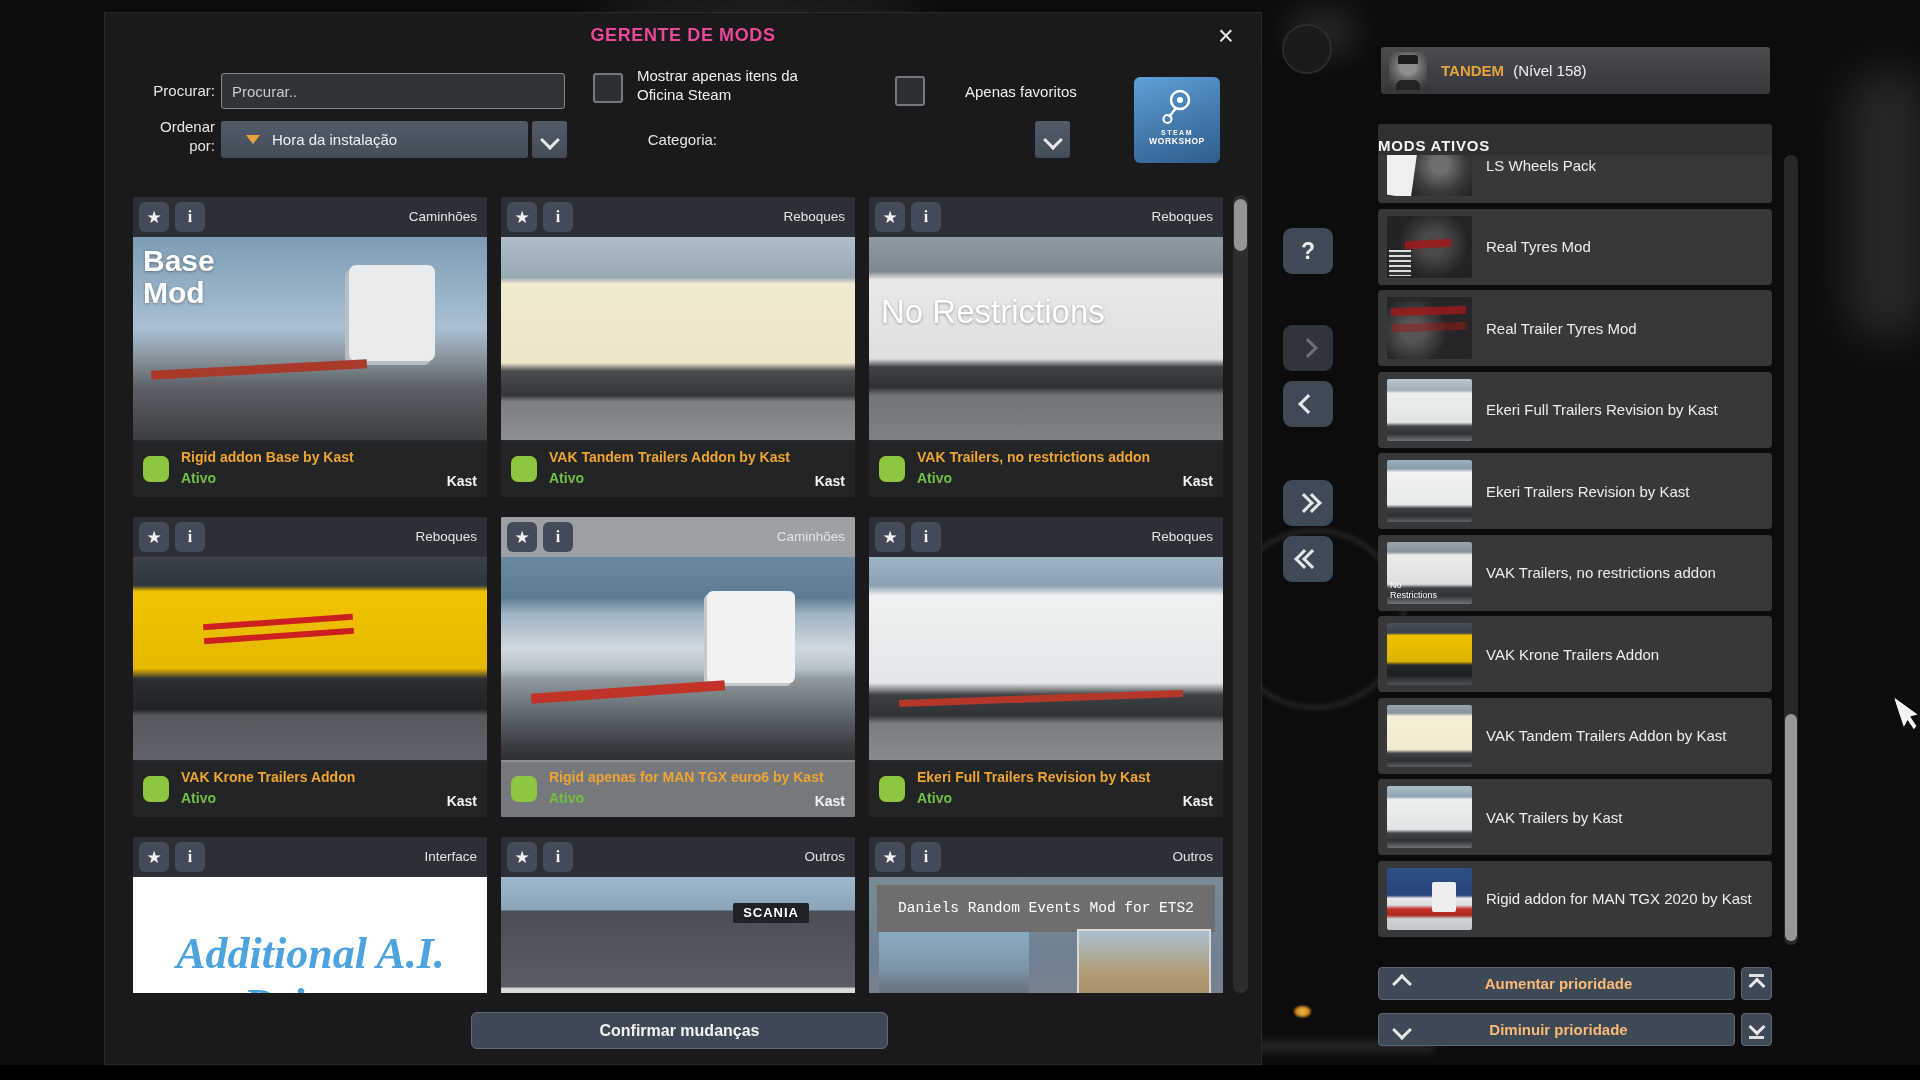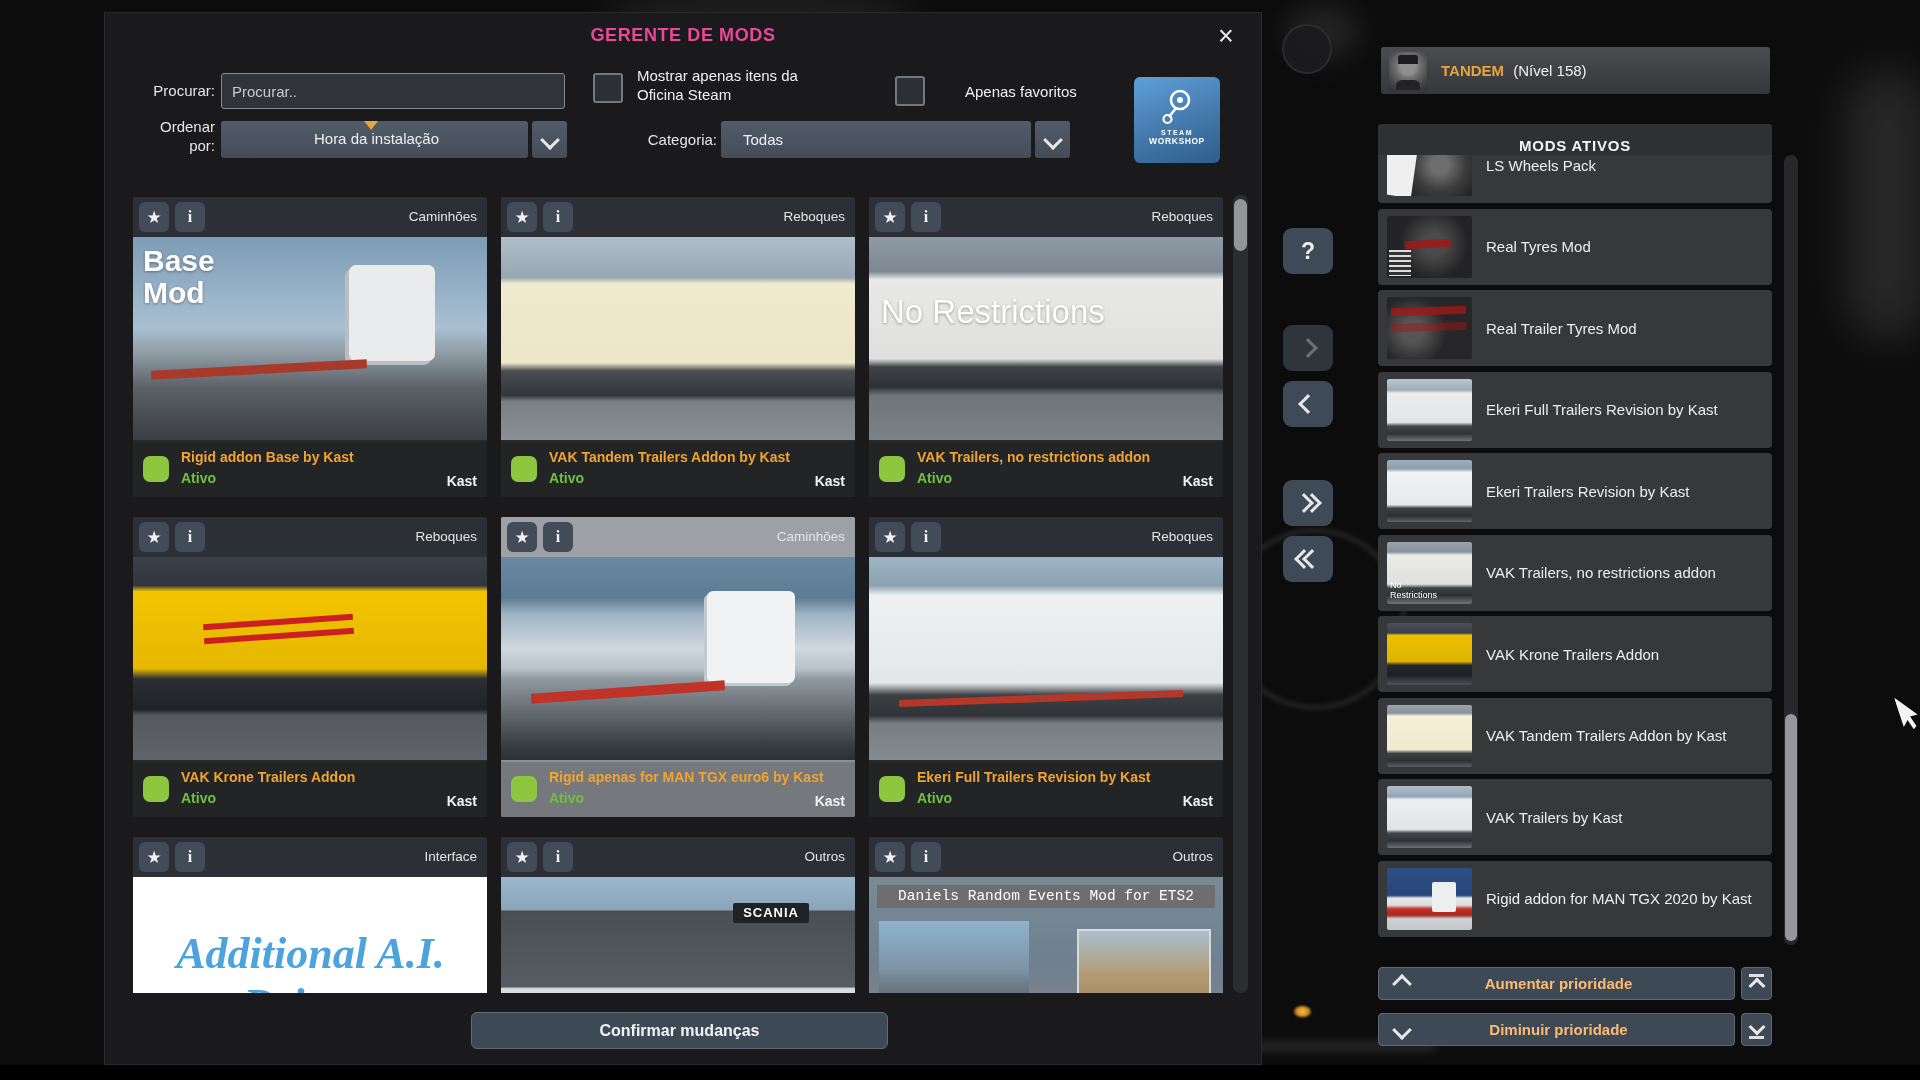--- a/index.html
+++ b/index.html
@@ -40,21 +40,21 @@
   .cat-label{left:460px;top:112px;width:152px;line-height:30px;}
   .search-input{position:absolute;left:116px;top:60px;width:344px;height:36px;box-sizing:border-box;background:#303439;border:1px solid #85898f;border-radius:3px;color:#d9dcdf;font-size:15px;padding:0 10px;font-family:"Liberation Sans",sans-serif;}
   .search-input::placeholder{color:#c7cbd0;}
   .checkbox{position:absolute;width:30px;height:30px;box-sizing:border-box;background:#2c3035;border:2px solid #75797f;border-radius:3px;cursor:pointer;}
   .cb1{left:488px;top:60px;}
   .cb2{left:790px;top:63px;}
   .cb-label{position:absolute;color:#efefef;font-size:15px;line-height:19px;}
   .cb1-label{left:532px;top:53px;width:205px;}
   .cb2-label{left:860px;top:69px;width:170px;}
   .dropdown{position:absolute;height:37px;background:linear-gradient(180deg,#525c69,#434c57);border-radius:3px;display:flex;align-items:center;color:#eef0f2;font-size:15px;cursor:pointer;}
-  .dd-sort{left:116px;top:108px;width:307px;padding-left:4px;box-sizing:border-box;flex-direction:column;}
+  .dd-sort{left:116px;top:108px;width:307px;padding-left:25px;box-sizing:border-box;}
   .dd-cat{left:616px;top:108px;width:310px;padding-left:22px;box-sizing:border-box;}
   .dd-btn{position:absolute;width:35px;height:37px;background:linear-gradient(180deg,#525c69,#434c57);border-radius:3px;display:flex;align-items:center;justify-content:center;cursor:pointer;}
   .ddb-sort{left:427px;top:108px;}
   .ddb-cat{left:930px;top:108px;}
   .sort-caret{width:0;height:0;border-left:7px solid transparent;border-right:7px solid transparent;border-top:9px solid #e8a33d;margin-right:12px;}
   .workshop{position:absolute;left:1029px;top:64px;width:86px;height:86px;border-radius:6px;background:linear-gradient(160deg,#5fa0d8 0%,#4379ab 55%,#2f5d8c 100%);display:flex;flex-direction:column;align-items:center;justify-content:flex-start;cursor:pointer;}
   .workshop svg{margin-top:8px;}
   .ws-t1{color:#fff;font-size:7px;font-weight:700;letter-spacing:1.5px;margin-top:2px;}
   .ws-t2{color:#fff;font-size:8.5px;font-weight:700;letter-spacing:.6px;}
   
@@ -89,40 +89,40 @@
   .t5{background:linear-gradient(180deg,#6a89a0 0%,#5d7b92 20%,#9fb3c2 28%,#cfd8de 45%,#b8c2c9 55%,#8f999f 60%,#3a3f44 92%,#2c3035 100%);}
   .t5::before{content:"";position:absolute;right:60px;top:34px;width:88px;height:92px;background:#f0f2f3;border-radius:6px;box-shadow:-3px 3px 0 #c4c9cd;}
   .t5::after{content:"";position:absolute;left:30px;right:130px;top:130px;height:10px;background:#c03328;transform:rotate(-4deg);}
   .t6{background:linear-gradient(180deg,#9fb4c4 0%,#8ca1b1 14%,#eef0f1 19%,#e4e7e9 62%,#3c4043 68%,#2f3236 78%,#787d81 82%,#868b90 100%);}
   .t6::after{content:"";position:absolute;left:30px;right:40px;top:138px;height:7px;background:#b5372a;transform:rotate(-2deg);}
   .t7{background:#ffffff;}
   .t7 .thumb-text{color:#4da3dd;font-family:"Liberation Serif",serif;font-style:italic;font-weight:700;font-size:44px;top:52px;left:20px;width:315px;text-align:center;text-shadow:none;line-height:1.15;}
   .t8{background:linear-gradient(180deg,#9db8cc 0%,#8aa5ba 16%,#4a4f55 17%,#585d63 54%,#d9dcdd 55%,#cfd3d6 100%);}
   .t8 .thumb-text{top:26px;left:auto;right:46px;width:auto;background:#1f2328;color:#fff;font-size:13px;font-weight:700;padding:3px 10px;border-radius:2px;letter-spacing:1px;}
   .t9{background:linear-gradient(180deg,#7a8b96 0%,#6f8091 40%,#8b8b84 100%);}
-  .t9 .thumb-text{top:8px;left:8px;right:8px;width:auto;background:#6e6e6e;color:#fff;font-family:"Liberation Mono",monospace;font-weight:400;font-size:14.5px;text-align:center;padding:4px 0;text-shadow:none;}
+  .t9 .thumb-text{top:8px;left:8px;right:8px;width:auto;background:#6e6e6e;color:#fff;font-family:"Liberation Mono",monospace;font-weight:400;font-size:14.5px;text-align:center;padding:16px 0;text-shadow:none;}
   .t9::before{content:"";position:absolute;left:10px;top:44px;width:150px;height:120px;background:linear-gradient(180deg,#8fb3cb 0%,#7d95a6 40%,#6b7885 55%,#4e585f 100%);}
   .t9::after{content:"";position:absolute;right:12px;top:52px;width:130px;height:100px;background:linear-gradient(180deg,#a9c0cf 0%,#b39a72 45%,#8d7a58 100%);border:2px solid #d8d8d8;}
   
   .m-scroll{position:absolute;left:1128px;top:182px;width:15px;height:798px;background:#2c2d2f;border-radius:7px;}
   .m-thumb{position:absolute;left:1px;top:4px;width:13px;height:52px;background:#939597;border-radius:7px;cursor:pointer;}
   .confirm-btn{position:absolute;left:366px;top:999px;width:417px;height:37px;background:#3e4956;border:1px solid #5f6a78;border-radius:6px;color:#f3f3f3;font-size:16px;font-weight:700;display:flex;align-items:center;justify-content:center;cursor:pointer;box-sizing:border-box;}
   
   .side-btn{position:absolute;left:1283px;width:50px;height:46px;background:#3f4a57;border-radius:9px;display:flex;align-items:center;justify-content:center;cursor:pointer;color:#ececec;font-size:23px;font-weight:700;}
   .side-btn.disabled{background:#30353b;}
   .side-btn.disabled .chev{border-color:#6a7077;}
   
   .profile{position:absolute;left:1381px;top:47px;width:389px;height:47px;background:linear-gradient(180deg,#4a4c50,#35373a);border-radius:3px;display:flex;align-items:center;}
   .avatar{width:38px;height:38px;margin-left:8px;border-radius:2px;background:radial-gradient(circle at 50% 38%,#8f8f8f 0 26%,#6f6f6f 40%,#4a4a4a 70%,#2e2e2e 100%);position:relative;overflow:hidden;}
   .avatar::before{content:"";position:absolute;left:9px;top:3px;width:20px;height:9px;background:#1d1d1d;border-radius:3px 3px 0 0;}
   .avatar::after{content:"";position:absolute;left:7px;bottom:0;width:24px;height:10px;background:#232323;border-radius:6px 6px 0 0;}
   .profile-name{margin-left:14px;font-size:15px;}
   .profile-name .nick{color:#e8a33d;font-weight:700;}
   .profile-name .lvl{color:#f0f0f0;margin-left:5px;}
-  .side-header{position:absolute;left:1378px;top:124px;width:394px;height:42px;background:#2e3032;border-radius:3px;color:#f5f5f5;font-size:15px;font-weight:700;letter-spacing:.8px;display:flex;align-items:center;justify-content:center;}
+  .side-header{position:absolute;left:1378px;top:124px;width:394px;height:42px;background:#2e3032;border-radius:3px;color:#f5f5f5;font-size:15px;font-weight:700;letter-spacing:.8px;display:flex;align-items:center;justify-content:flex-start;}
   .mod-list{position:absolute;left:1378px;top:155px;width:394px;height:790px;overflow:hidden;}
   .list-item{height:76px;margin-bottom:5.5px;background:#37383a;border-radius:4px;display:flex;align-items:center;cursor:pointer;}
   .list-item:first-child{margin-top:-28px;}
   .s-thumb{width:85px;height:62px;margin-left:9px;border-radius:2px;flex:0 0 auto;position:relative;overflow:hidden;}
   .s-label{margin-left:14px;margin-right:10px;color:#ededed;font-size:15px;line-height:19px;}
   .s-cap{position:absolute;left:3px;bottom:4px;color:#fff;font-size:9px;line-height:10px;width:60px;}
   .s1{background:radial-gradient(circle at 62% 50%,#6e6e6e 0 14%,#3c3c3c 42%,#1f1f1f 75%);}
   .s1::before{content:"";position:absolute;left:-6px;top:4px;width:34px;height:58px;background:#efefef;transform:rotate(8deg);}
   .s2{background:radial-gradient(circle at 30% 55%,#555 0 16%,#262628 50%),radial-gradient(circle at 72% 55%,#555 0 16%,#262628 55%);background-color:#232325;}
   .s2::before{content:"";position:absolute;left:4px;top:10px;right:6px;height:8px;background:#a01818;opacity:.8;transform:rotate(-2deg);box-shadow:0 16px 0 rgba(160,24,24,.6);}
@@ -192,23 +192,20 @@
   <div class="flabel sort-label">Ordenar
 por:</div>
   <div class="dropdown dd-sort">
     <span class="sort-caret"></span>
     <span>Hora da instalação</span>
   </div>
   <div class="dd-btn ddb-sort">
       <span class="chev down"></span>
     </div>
   <div class="flabel cat-label">Categoria:</div>
-  <div class="dropdown dd-cat">
-    <span>Todas</span>
-  </div>
   <div class="dd-btn ddb-cat">
       <span class="chev down"></span>
     </div>
 
   <div class="grid-viewport">
 
     <div class="card" style="left:4px;top:2px">
       <div class="card-head">
         <div class="icon-btn star">
             <span class="glyph">★</span>

